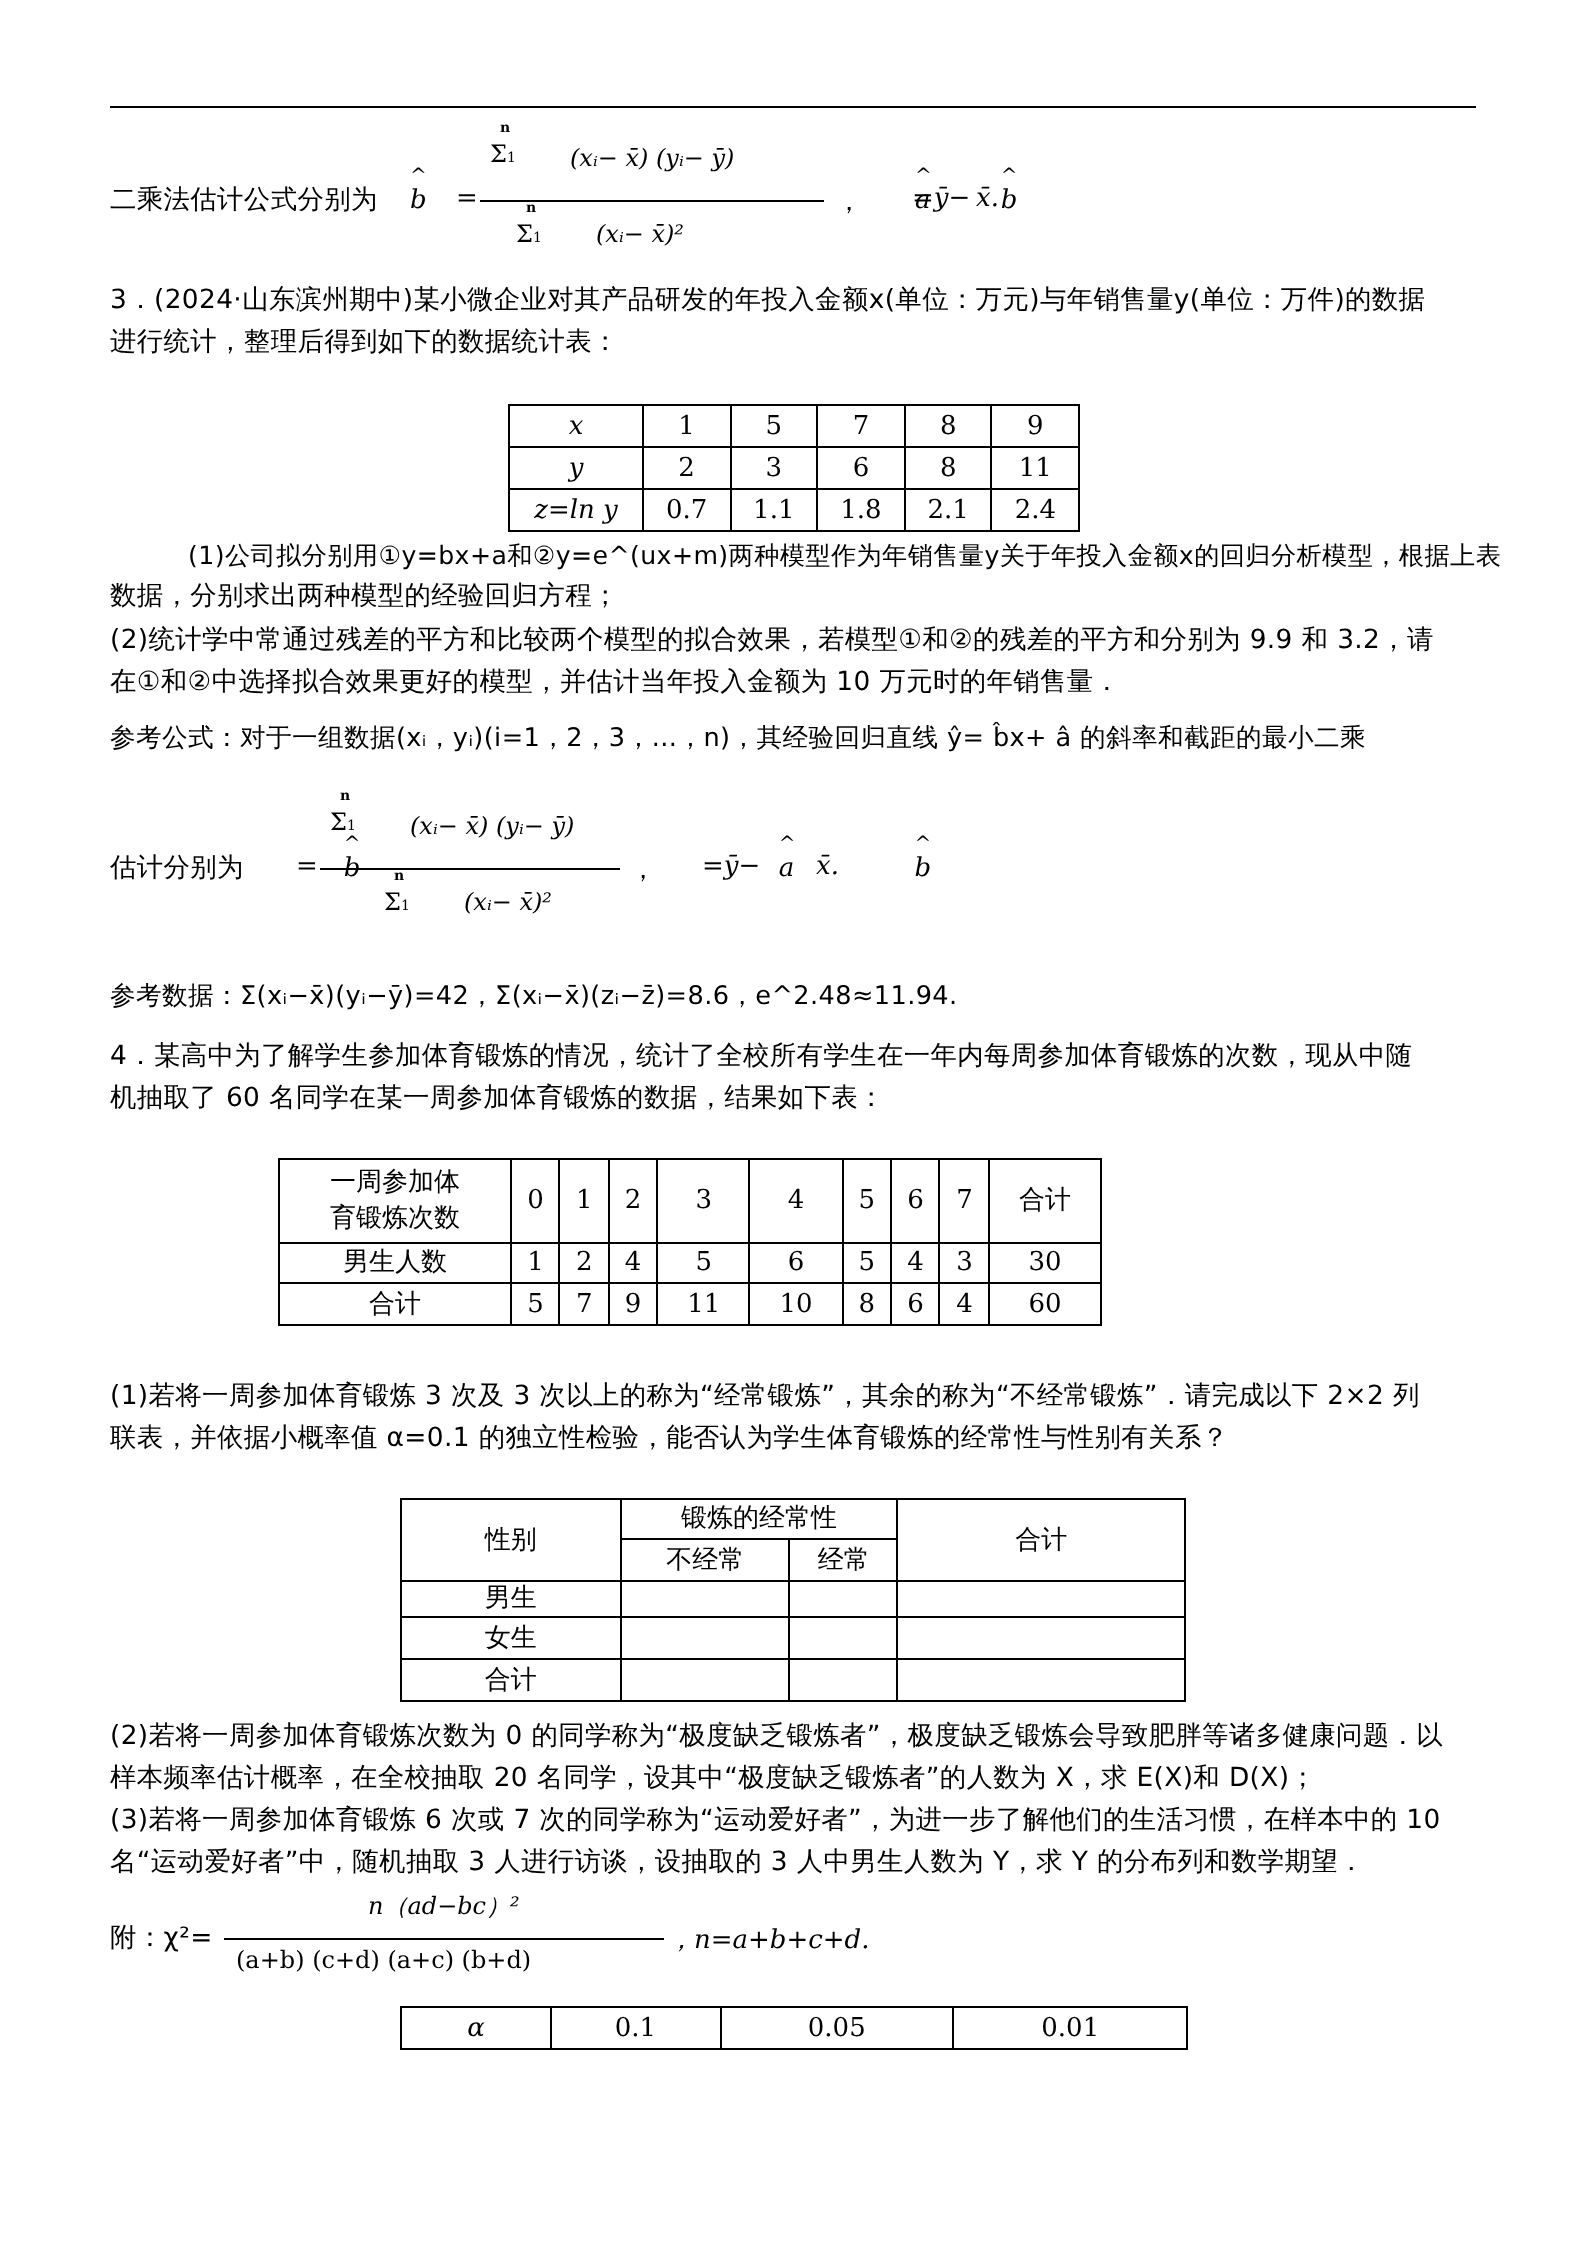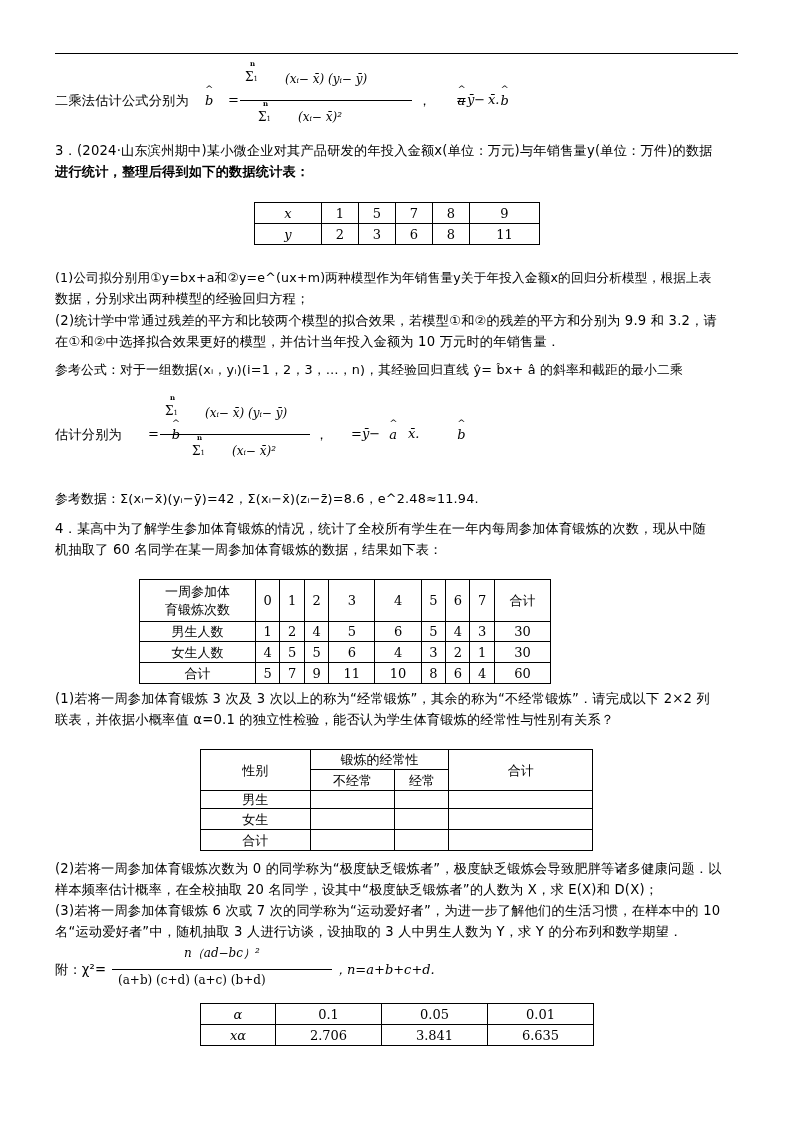--- a/index.html
+++ b/index.html
@@ -47,45 +47,53 @@
   <span class="num" style="left:58px; top:40px;">(xᵢ− x̄)²</span>
 </div>
 <span class="abs" style="left:418px; top:92px;">，</span>
 <span class="hat abs" style="left:445px; top:93px; font-size:13px;">a</span>
 <span class="abs it" style="left:456px; top:92px; font-size:13px;">=ȳ−</span>
 <span class="hat abs" style="left:476px; top:93px; font-size:13px;">b</span>
 <span class="abs it" style="left:488px; top:92px; font-size:13px;">x̄.</span>
 
 
 <div class="line" style="top:142px;">3．(2024·山东滨州期中)某小微企业对其产品研发的年投入金额x(单位：万元)与年销售量y(单位：万件)的数据</div>
-<div class="line" style="top:163px;font-weight:bold;">进行统计，整理后得到如下的数据统计表：</div>
+<div class="line" style="top:163px;">进行统计，整理后得到如下的数据统计表：</div>
 
 
 <table style="left:254px; top:202px; width:286px;">
   <tbody>
       <tr style="height:21px;">
     <td class="it" style="width:66px;">x</td>
     <td class="tn">1</td>
     <td class="tn">5</td>
     <td class="tn">7</td>
     <td class="tn">8</td>
     <td class="tn">9</td>
   </tr>
   <tr style="height:21px;">
     <td class="it">y</td>
     <td class="tn">2</td>
     <td class="tn">3</td>
     <td class="tn">6</td>
     <td class="tn">8</td>
     <td class="tn">11</td>
   </tr>
-</tbody>
-  </table>
-
-<div class="line" style="top:269px; font-size:12.6px;">(1)公司拟分别用①y=bx+a和②y=e^(ux+m)两种模型作为年销售量y关于年投入金额x的回归分析模型，根据上表</div>
+  <tr style="height:21px;">
+    <td class="it">z=ln y</td>
+    <td class="tn">0.7</td>
+    <td class="tn">1.1</td>
+    <td class="tn">1.8</td>
+    <td class="tn">2.1</td>
+    <td class="tn">2.4</td>
+  </tr>
+</tbody>
+  </table>
+
+<div class="line" style="top:269px; font-size:12.6px;margin-left:39px;">(1)公司拟分别用①y=bx+a和②y=e^(ux+m)两种模型作为年销售量y关于年投入金额x的回归分析模型，根据上表</div>
 <div class="line" style="top:290px;">数据，分别求出两种模型的经验回归方程；</div>
 <div class="line" style="top:312px;">(2)统计学中常通过残差的平方和比较两个模型的拟合效果，若模型①和②的残差的平方和分别为 9.9 和 3.2，请</div>
 <div class="line" style="top:333px;">在①和②中选择拟合效果更好的模型，并估计当年投入金额为 10 万元时的年销售量．</div>
 
 <div class="line" style="top:361px; font-size:12.8px;">参考公式：对于一组数据(xᵢ，yᵢ)(i=1，2，3，…，n)，其经验回归直线 ŷ= b̂x+ â 的斜率和截距的最小二乘</div>
 
 
 <div class="line" style="top:426px;">估计分别为</div>
 <span class="hat abs" style="left:135px; top:427px; font-size:13px;">b</span>
 <span class="abs serif" style="left:148px; top:426px;">=</span>
@@ -135,32 +143,20 @@
     <td class="tn">2</td>
     <td class="tn">4</td>
     <td class="tn">5</td>
     <td class="tn">6</td>
     <td class="tn">5</td>
     <td class="tn">4</td>
     <td class="tn">3</td>
     <td class="tn">30</td>
   </tr>
   <tr style="height:21px;">
-    <td>女生人数</td>
-    <td class="tn">4</td>
-    <td class="tn">5</td>
-    <td class="tn">5</td>
-    <td class="tn">6</td>
-    <td class="tn">4</td>
-    <td class="tn">3</td>
-    <td class="tn">2</td>
-    <td class="tn">1</td>
-    <td class="tn">30</td>
-  </tr>
-  <tr style="height:21px;">
     <td>合计</td>
     <td class="tn">5</td>
     <td class="tn">7</td>
     <td class="tn">9</td>
     <td class="tn">11</td>
     <td class="tn">10</td>
     <td class="tn">8</td>
     <td class="tn">6</td>
     <td class="tn">4</td>
     <td class="tn">60</td>
@@ -220,23 +216,17 @@
 
 
 <table style="left:200px; top:1003px; width:394px;">
   <tbody>
       <tr style="height:21px;">
     <td class="it" style="width:74px;">α</td>
     <td class="tn">0.1</td>
     <td class="tn">0.05</td>
     <td class="tn">0.01</td>
   </tr>
-  <tr style="height:21px;">
-    <td class="it">xα</td>
-    <td class="tn">2.706</td>
-    <td class="tn">3.841</td>
-    <td class="tn">6.635</td>
-  </tr>
 </tbody>
   </table>
 
 
 
 
 </body></html>

